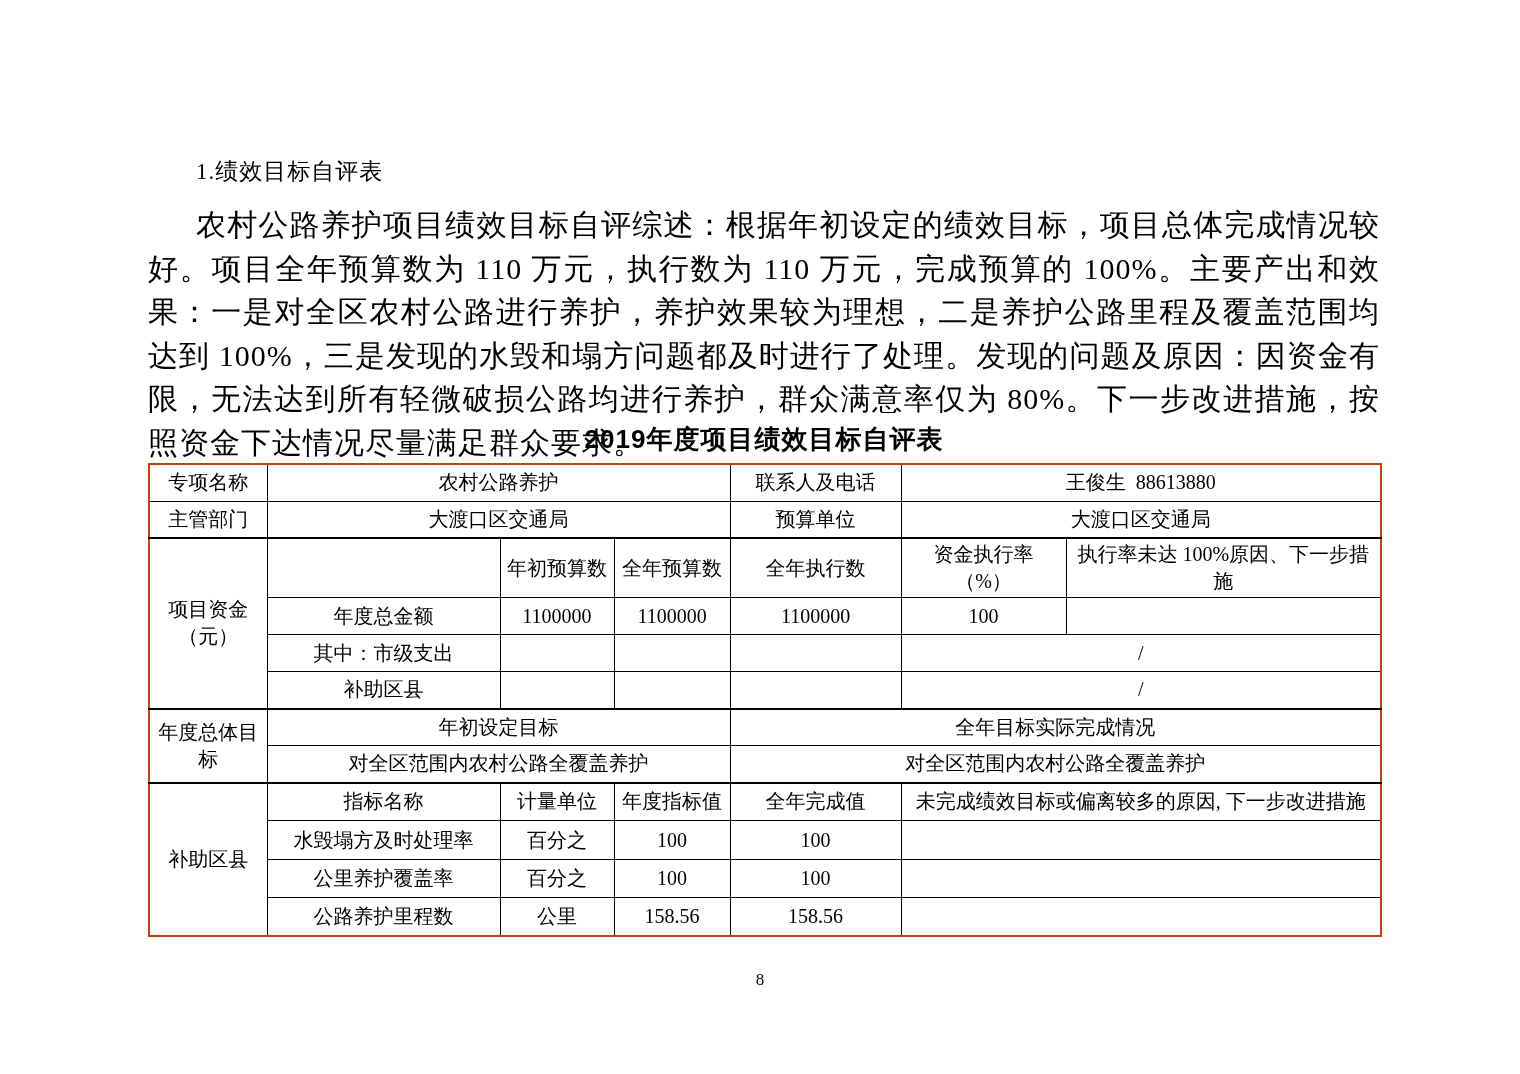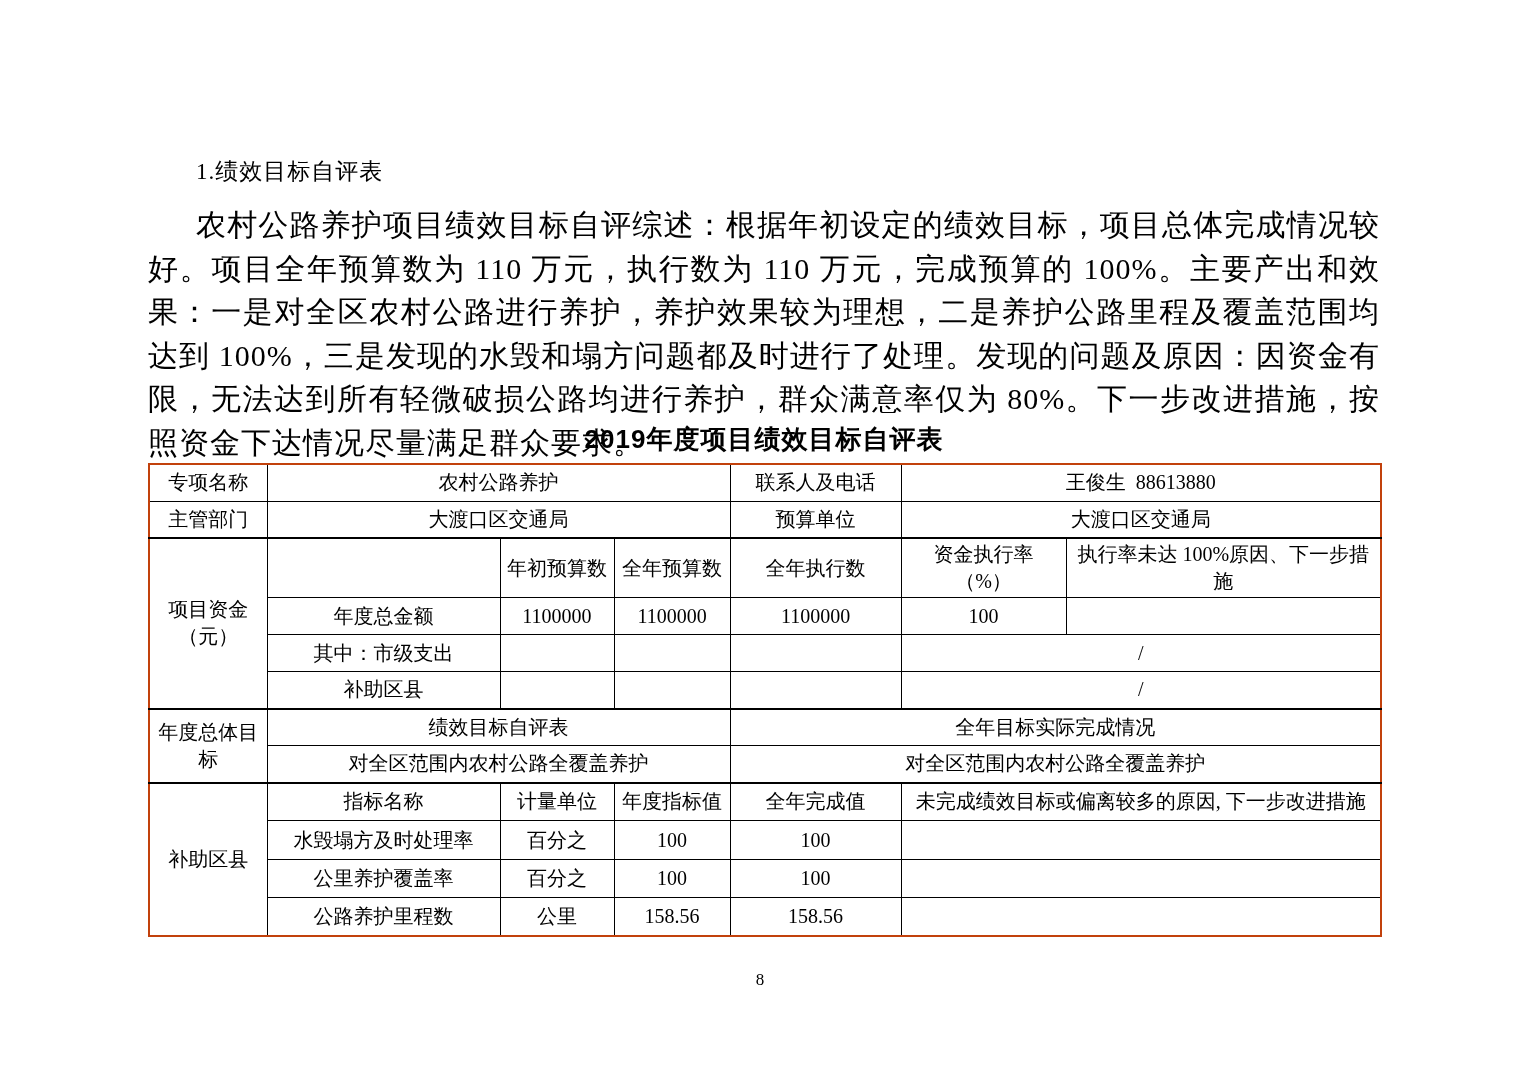--- a/index.html
+++ b/index.html
@@ -142,21 +142,21 @@
       <tr class="r37">
         <td>补助区县</td>
         <td></td>
         <td></td>
         <td></td>
         <td colspan="2">/</td>
       </tr>
 
       <tr class="r37 section-start">
         <td rowspan="2">年度总体目标</td>
-        <td colspan="3">绩效目标自评表</td>
+        <td colspan="3">年初设定目标</td>
         <td colspan="3">全年目标实际完成情况</td>
       </tr>
 
       <tr class="r37">
         <td colspan="3">对全区范围内农村公路全覆盖养护</td>
         <td colspan="3">对全区范围内农村公路全覆盖养护</td>
       </tr>
 
       <tr class="r38 section-start">
         <td rowspan="4">补助区县</td>

